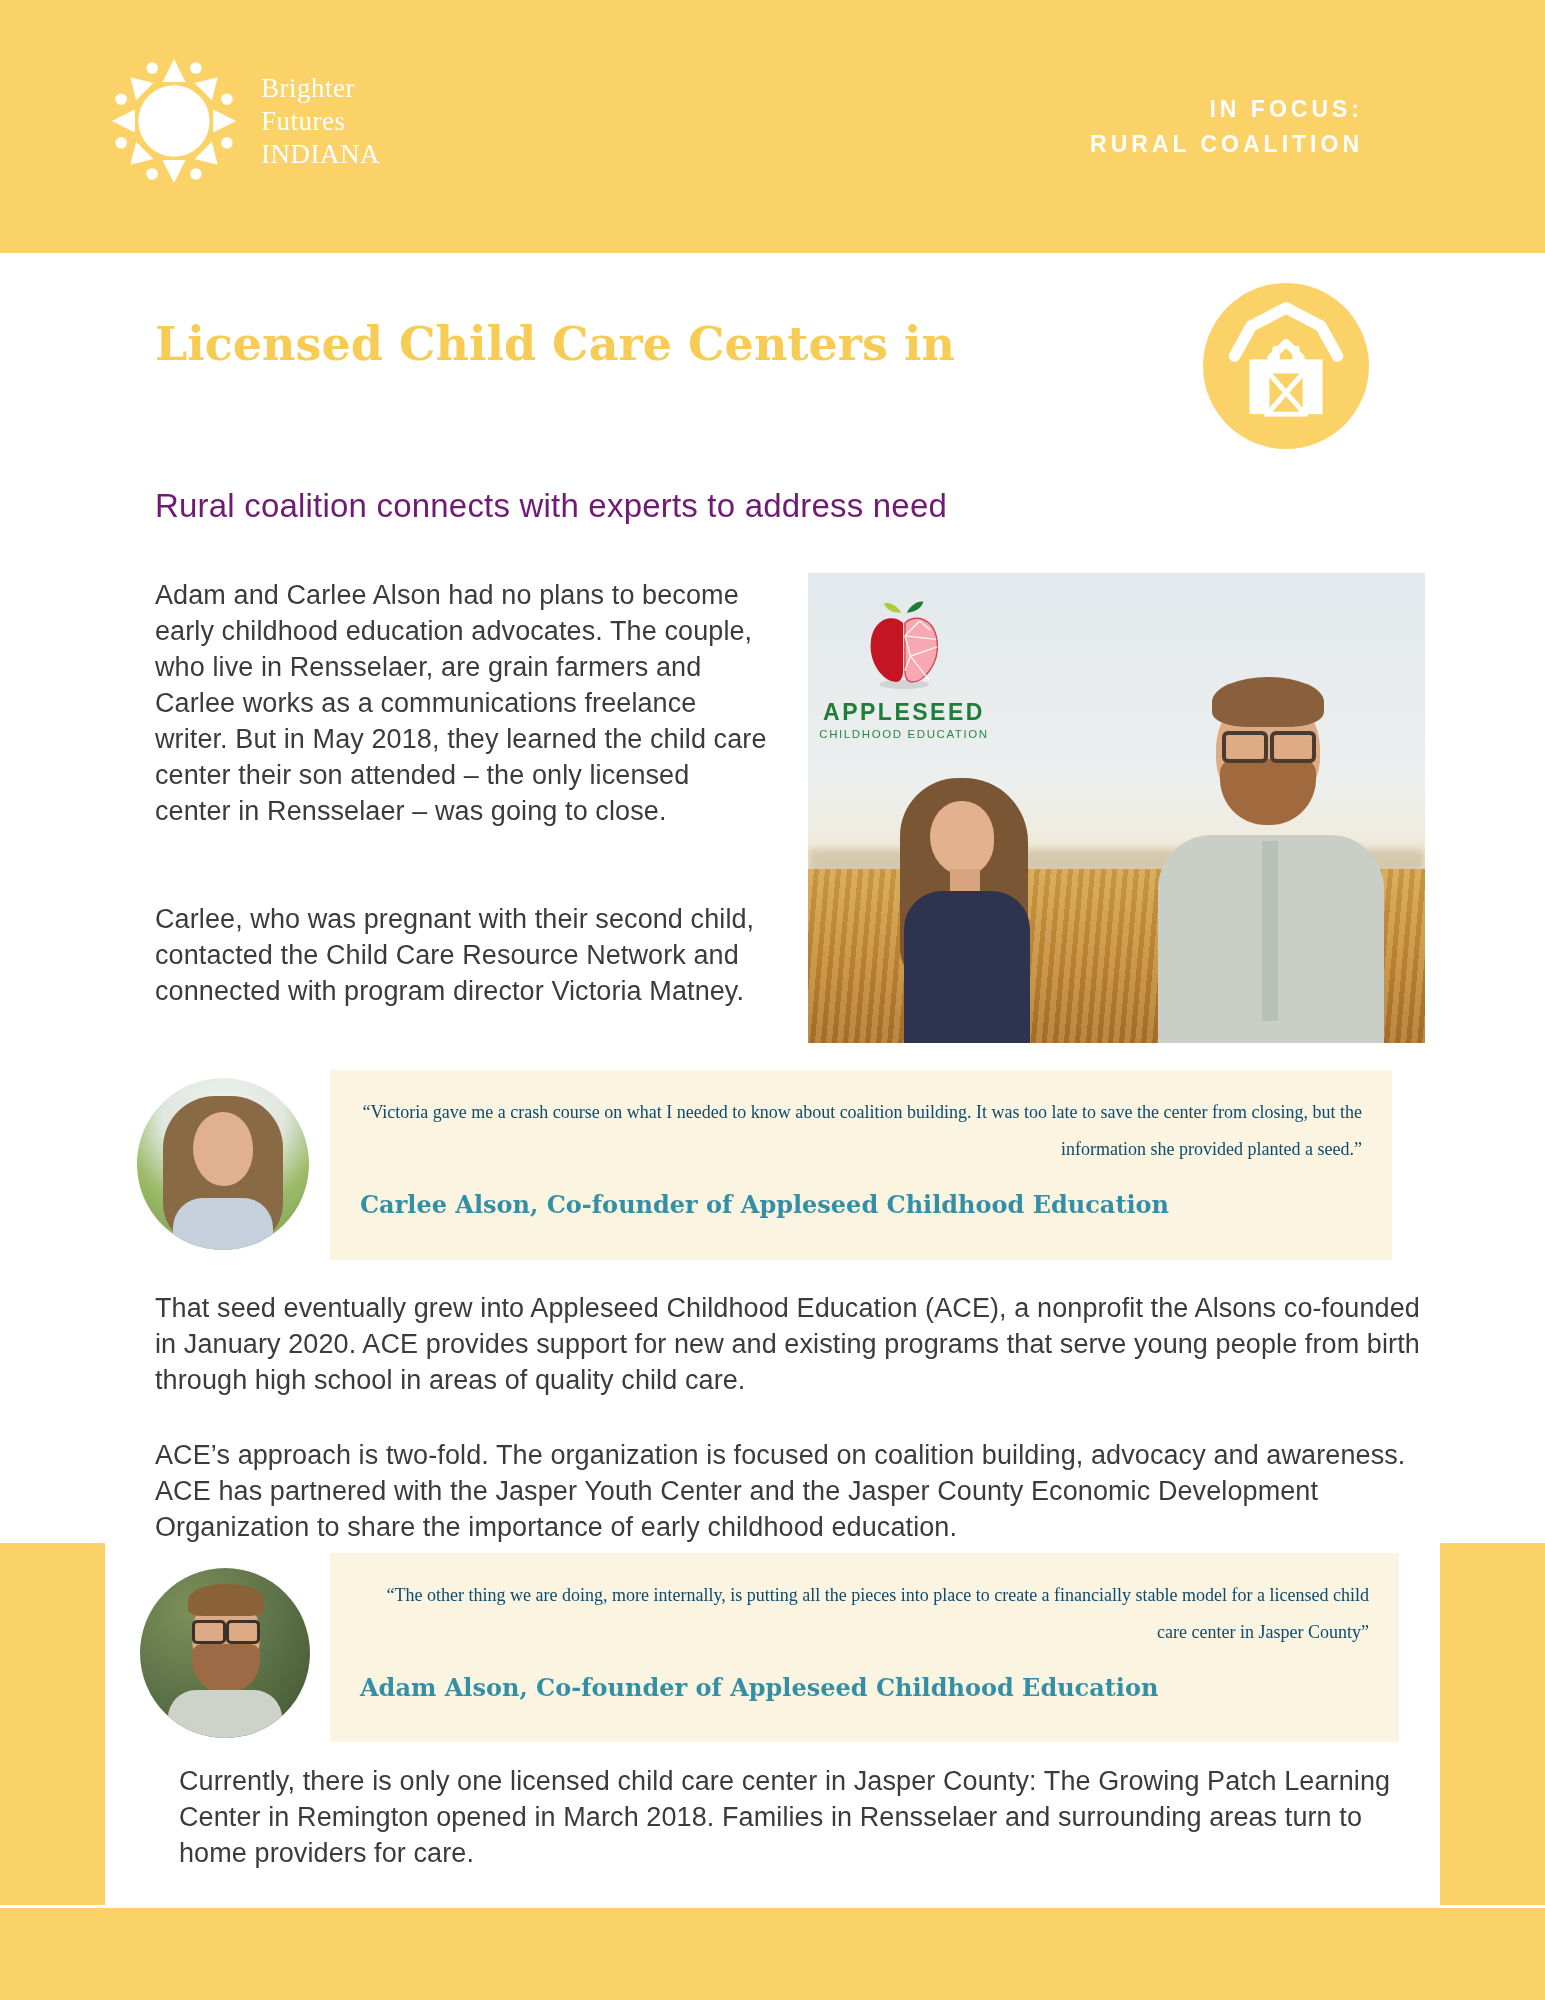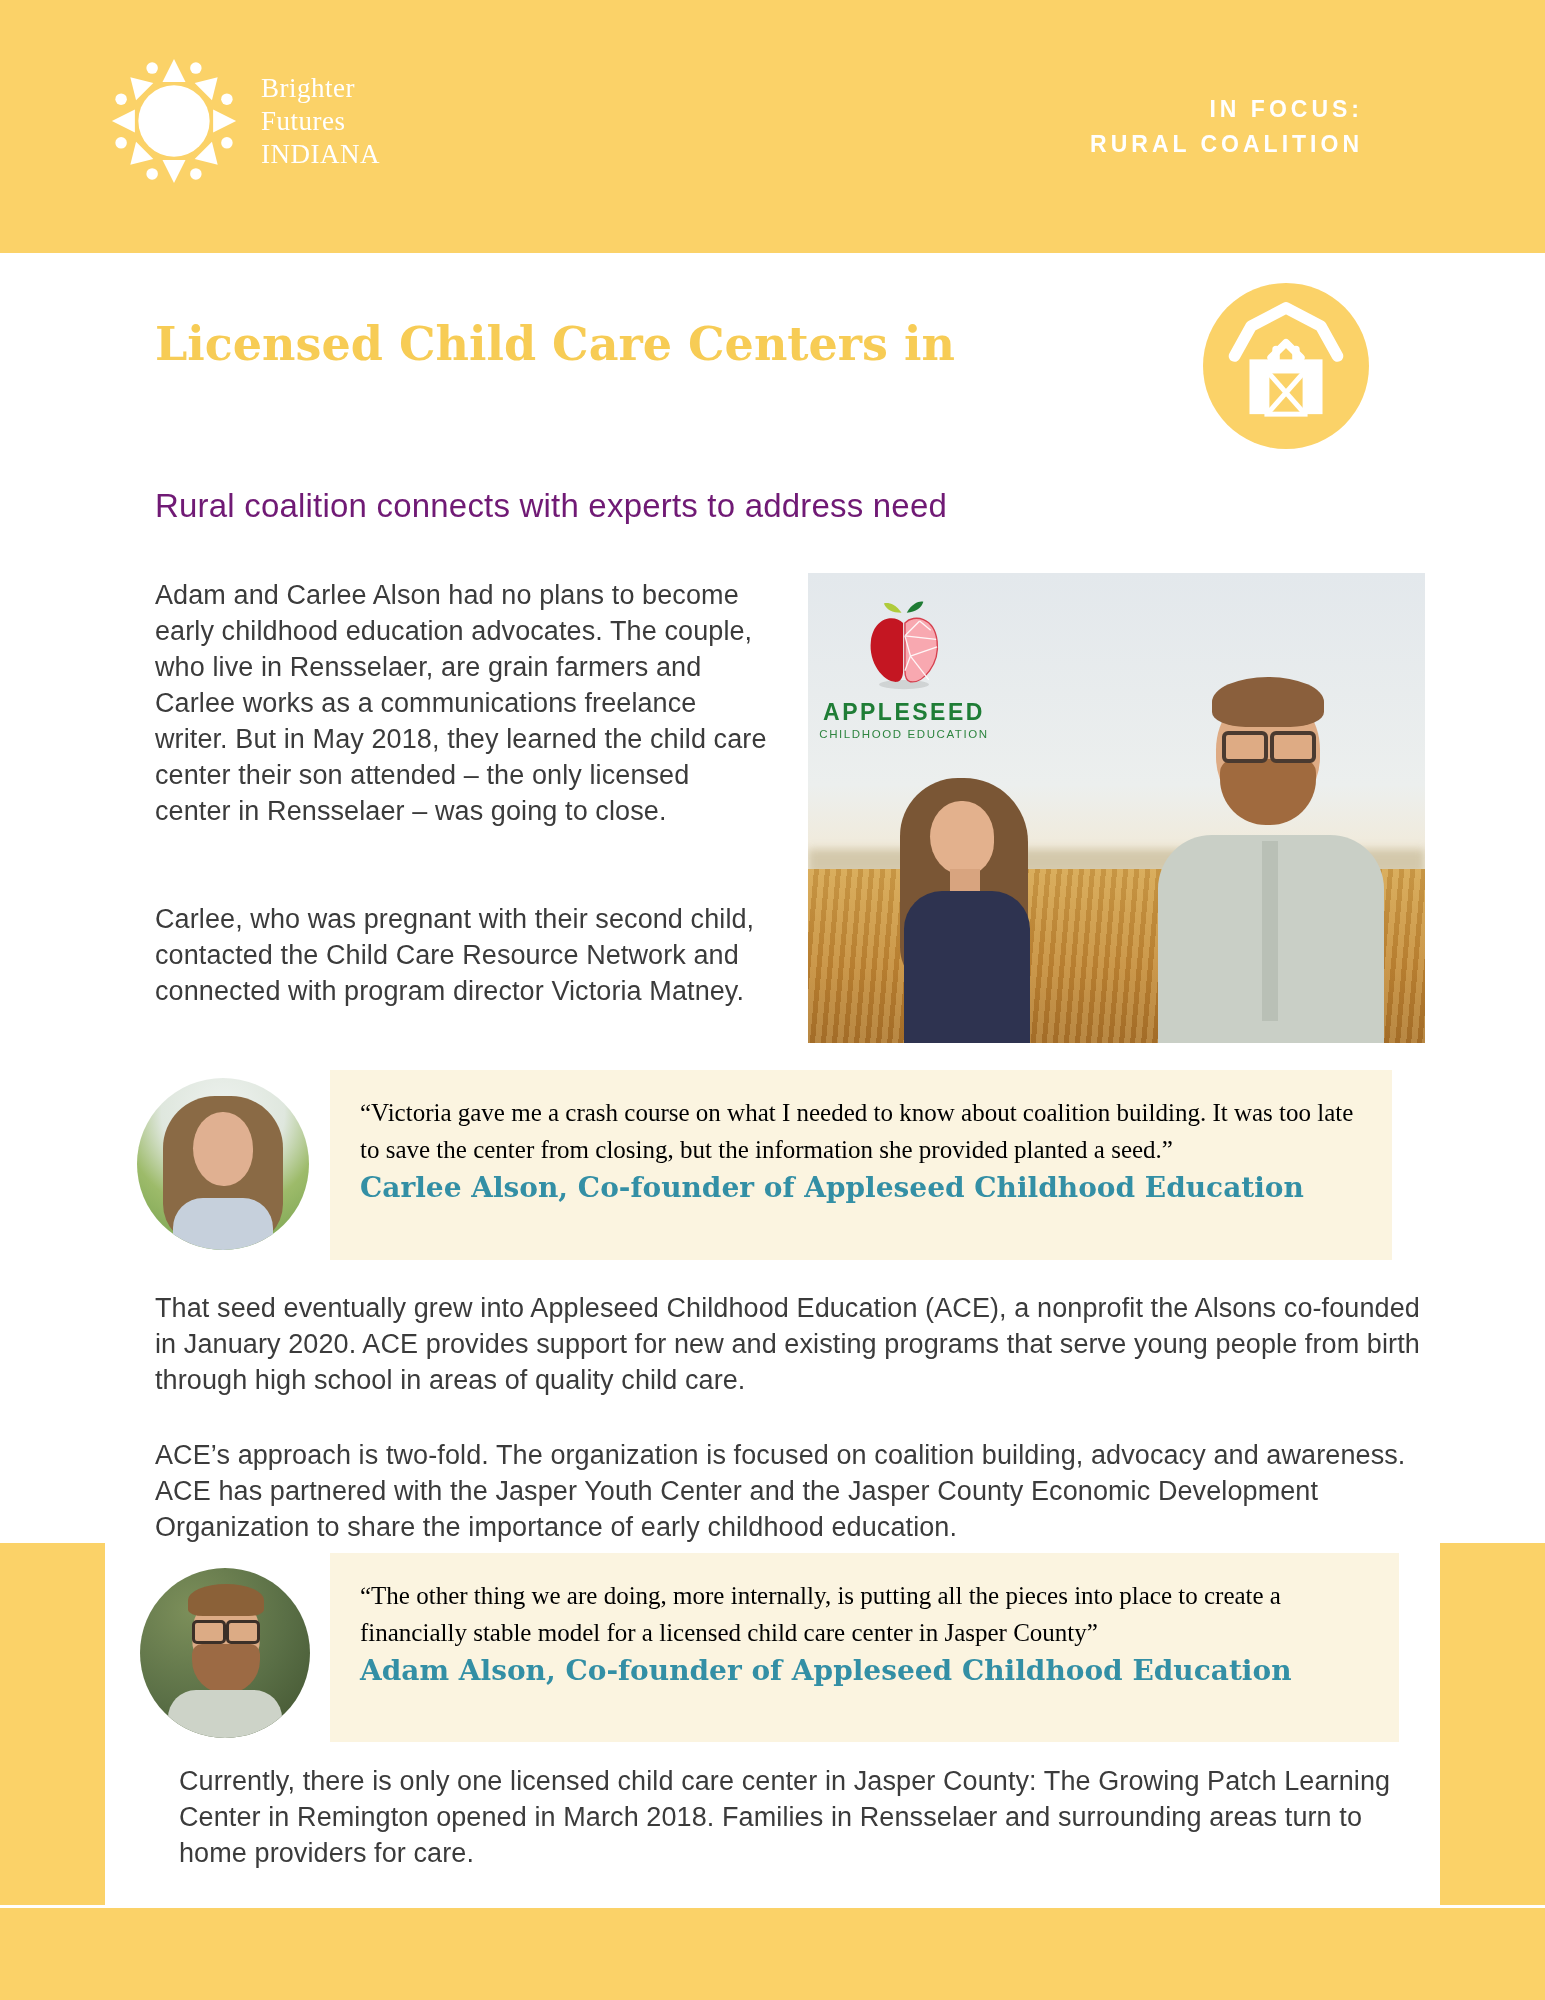--- a/index.html
+++ b/index.html
@@ -63,23 +63,23 @@
   
   .ap-logo{position:absolute;left:6px;top:26px;width:180px;text-align:center;}
   .ap-title{color:#1f7d36;font-weight:bold;font-size:23px;letter-spacing:2.5px;margin-top:4px;}
   .ap-tag{color:#2e8540;font-size:11.5px;letter-spacing:1.6px;margin-top:2px;}
 
   
   .quote-box{position:absolute;background:#fbf4e0;}
   .qb1{left:330px;top:1070px;width:1062px;height:190px;}
   .qb2{left:330px;top:1553px;width:1069px;height:189px;}
   .quote-inner{padding:24px 30px 0 30px;}
-  .quote-text{font-family:"Liberation Serif",serif;font-size:25px;line-height:37px;color:#000000;}
+  .quote-text{font-family:"Liberation Serif",serif;font-size:18px;line-height:37px;color:#0c4a6e;text-align:right;}
   .quote-attr{font-family:"DejaVu Serif","Liberation Serif",serif;font-weight:bold;
-              font-size:28px;color:#338fa5;margin-top:3px;}
+              font-size:24px;color:#338fa5;margin-top:22px;}
   .avatar{position:absolute;border-radius:50%;overflow:hidden;}
   .av1{left:137px;top:1078px;width:172px;height:172px;
        background:radial-gradient(circle at 50% 20%,#eef2ef 0%,#dfe7de 38%,#9dbb6a 62%,#6f9c4a 100%);}
   .av2{left:140px;top:1568px;width:170px;height:170px;
        background:radial-gradient(circle at 30% 25%,#7c8f5a 0%,#5a6f46 55%,#40522f 100%);}
   .av1 .hair{position:absolute;left:26px;top:18px;width:120px;height:150px;background:#8a6a45;border-radius:52px 52px 42px 42px;}
   .av1 .face{position:absolute;left:56px;top:34px;width:60px;height:74px;background:#e0b091;border-radius:50% 50% 48% 52%;}
   .av1 .shirt{position:absolute;left:36px;top:120px;width:100px;height:60px;background:#c6d0dc;border-radius:30px 30px 0 0;}
   .av2 .shirt{position:absolute;left:28px;top:122px;width:114px;height:56px;background:#cdd3c8;border-radius:28px 28px 0 0;}
   .av2 .face{position:absolute;left:52px;top:26px;width:68px;height:84px;background:#dcab85;border-radius:48%;}

